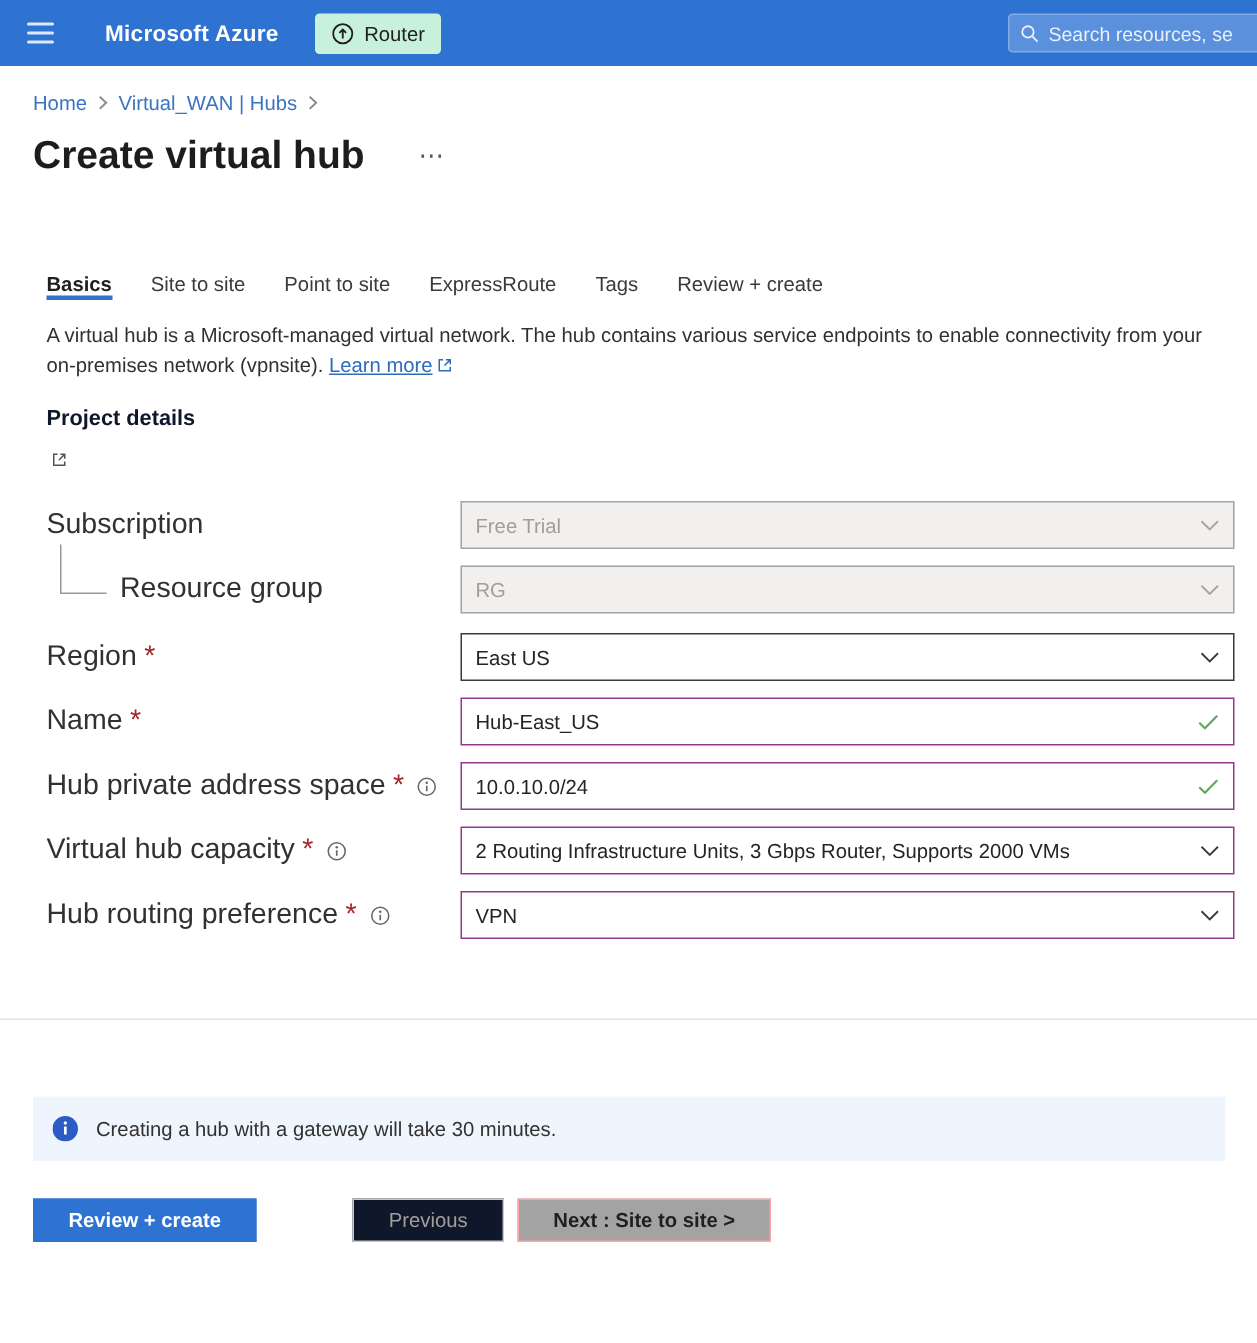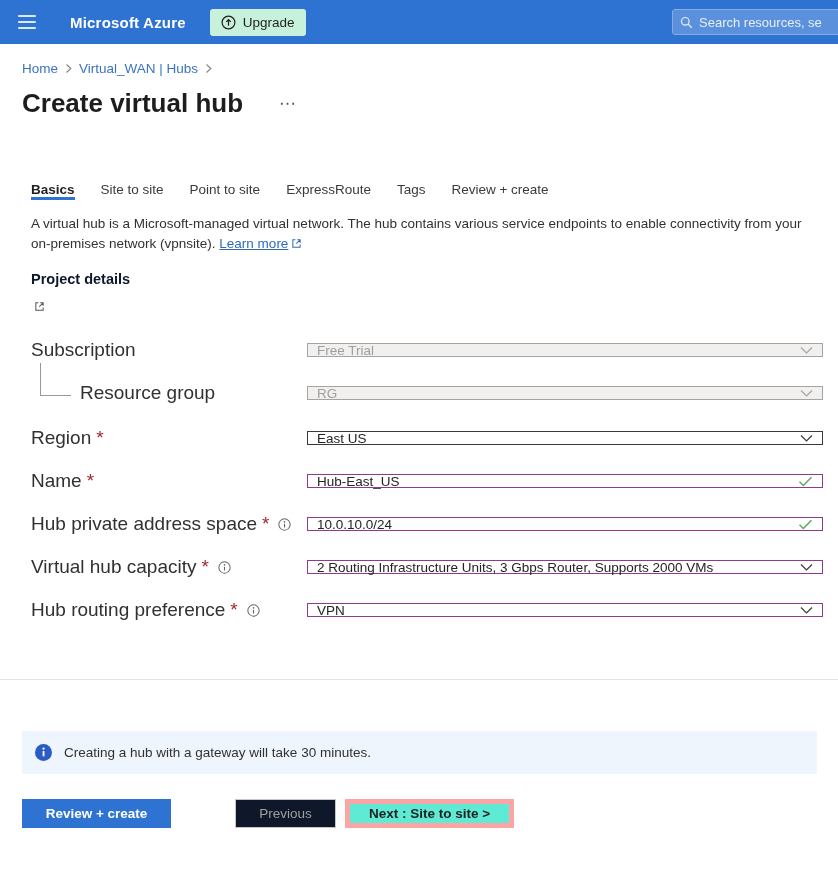--- a/index.html
+++ b/index.html
@@ -43,58 +43,58 @@
   .form { margin: 0 15px 0 31px; }
   .row { display: flex; align-items: center; height: 26px; margin-top: 17px; position: relative; }
   .row.first { margin-top: 22px; }
   .row.gap-lg { margin-top: 19px; }
   .lbl { width: 276px; flex: 0 0 276px; font-size: 19px; color: #323130; display: flex; align-items: center; }
   .lbl .req { color: #a4262c; margin-left: 5px; }
   .lbl .info { margin-left: 9px; display: inline-flex; cursor: pointer; }
   .lbl.indent { padding-left: 49px; }
   .connector { position: absolute; left: 9px; top: -17px; width: 31px; height: 33px;
     border-left: 1px solid #999; border-bottom: 1px solid #999; }
-  .field { flex: 1; height: 14px; border: 1px solid #3b3a39; background: #fff; display: flex;
+  .field { flex: 1; height: 32px; border: 1px solid #3b3a39; background: #fff; display: flex;
     align-items: center; padding: 0 9px; font-size: 13.5px; color: #252423; cursor: pointer; }
   .field .val { flex: 1; white-space: nowrap; overflow: hidden; }
   .field.disabled { background: #f1f0ee; border-color: #a6a4a2; color: #a19f9d; cursor: default; }
   .field.purple { border-color: #8f3a8f; }
   .chev { color: #3b3a39; display: inline-flex; }
   .field.disabled .chev { color: #a6a4a2; }
 
   .hub-heading { margin: 25px 0 0 31px; font-size: 14.5px; font-weight: 700; color: #252423; }
 
   
   .divider { margin-top: 56px; border-top: 1px solid #e3e3e3; width: 100%; }
   .banner { margin: 51px 21px 0 22px; height: 43px; background: #eff5fd; display: flex; align-items: center; padding: 0 13px; gap: 12px; }
   .banner-text { font-size: 13.5px; color: #323130; }
   .footer { margin: 25px 0 0 22px; display: flex; align-items: center; }
   .btn { height: 29px; font-size: 13.5px; font-family: inherit; cursor: pointer; }
   .btn-primary { width: 149px; background: #2e73d1; color: #fff; border: 1px solid #2e73d1; font-weight: 700; }
   .btn-prev { width: 101px; margin-left: 64px; background: #0f172a; color: #a19f9d; border: 1px solid #c8c6c4; cursor: default; }
-  .btn-next { width: 169px; margin-left: 9px; background: #5eead4; color: #1f1f1f; border: 5px solid #fca5a5; font-weight: 700; }
+  .btn-next { width: 169px; margin-left: 9px; background: #a3a3a3; color: #1f1f1f; border: 1px solid #fca5a5; font-weight: 700; }
 </style>
 </head>
 <body>
 
 <div class="topbar">
   <div class="hamburger">
       <span></span>
       <span></span>
       <span></span>
     </div>
   <div class="brand">Microsoft Azure</div>
   <button class="upgrade-btn">
     <span style="display:inline-flex">
       <svg width="15" height="15" viewBox="0 0 16 16">
           <circle cx="8" cy="8" r="6.8" fill="none" stroke="#1f1f1f" stroke-width="1.3"></circle>
           <path d="M8 11.4 V5.2 M5.6 7.4 L8 5 L10.4 7.4" fill="none" stroke="#1f1f1f" stroke-width="1.3"></path>
         </svg>
     </span>
-    <span>Upgrade</span>
+    <span>Router</span>
   </button>
   <div class="search-wrap">
     <span style="display:inline-flex">
       <svg width="13" height="13" viewBox="0 0 14 14">
           <circle cx="5.7" cy="5.7" r="4.1" fill="none" stroke="#e9f0fa" stroke-width="1.3"></circle>
           <line x1="8.9" y1="8.9" x2="12.6" y2="12.6" stroke="#e9f0fa" stroke-width="1.3"></line>
         </svg>
     </span>
     <input placeholder="Search resources, se" style="">
   </div>

